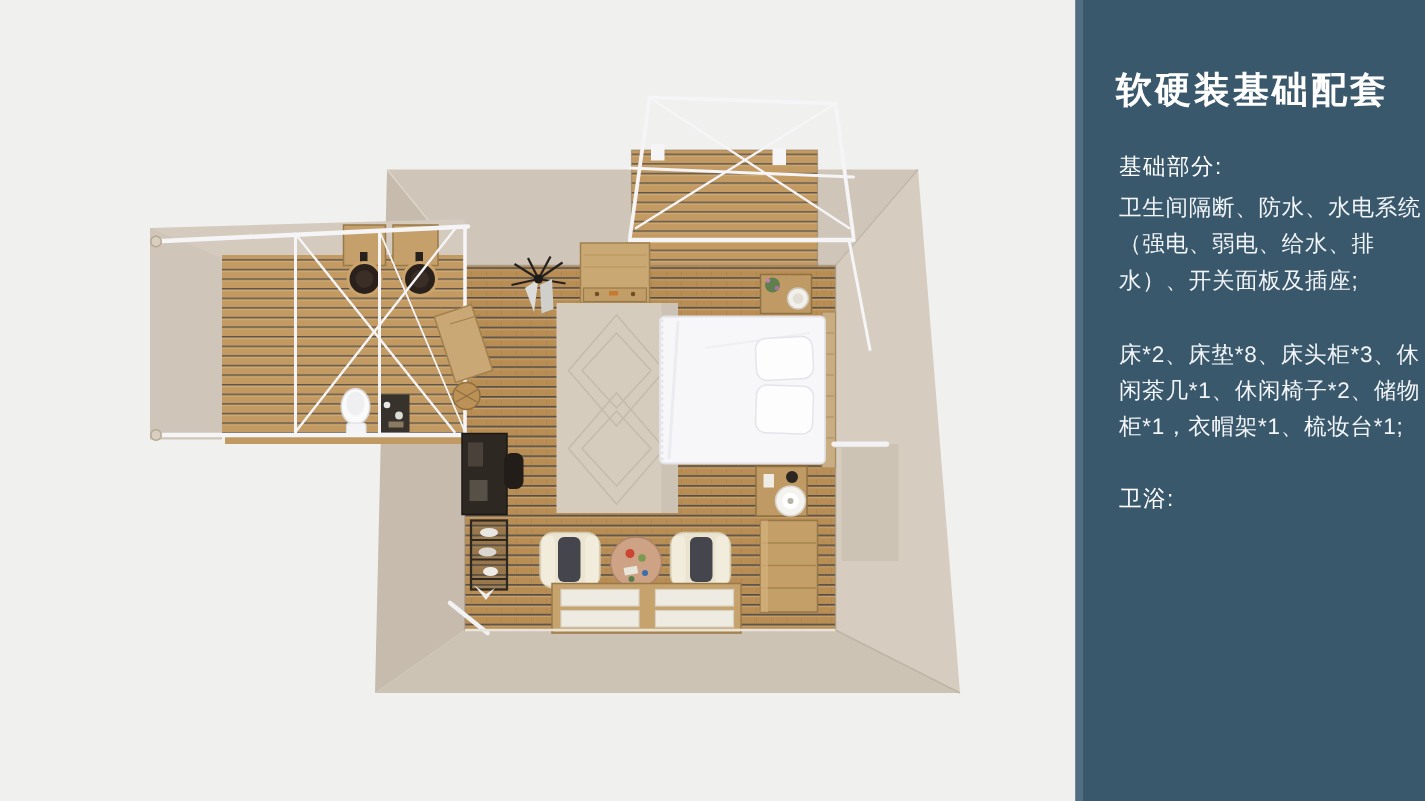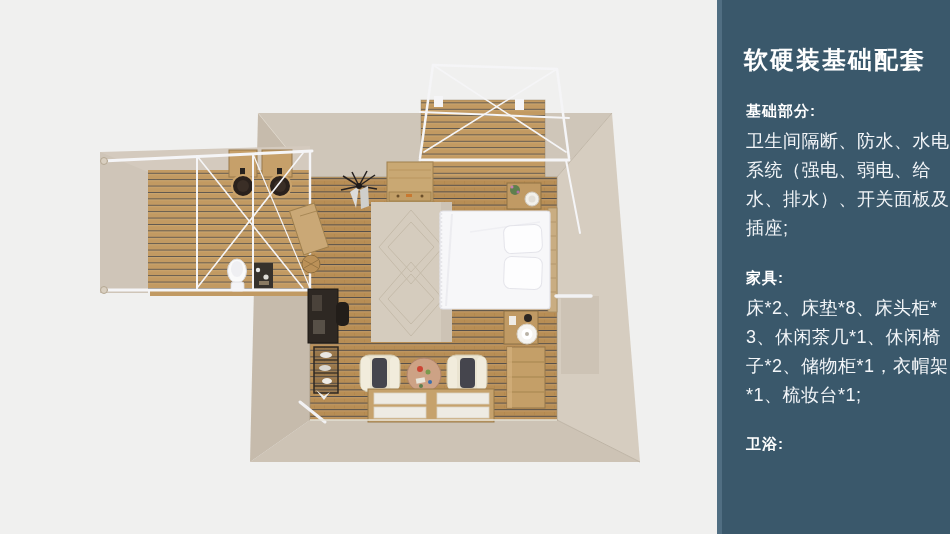--- a/index.html
+++ b/index.html
@@ -16,24 +16,24 @@
     background:#3a586b;color:#fff;box-sizing:border-box;
     border-left:5px solid #506e82;
     padding:44px 0 0 22px;
   }
   .panel-title{
     font-size:24px;font-weight:bold;letter-spacing:2px;
     color:#ffffff;margin:0 0 26px 0;white-space:nowrap;
   }
   .section{margin:0 0 25px 2px;}
   .section h3{
-    margin:0 0 6px 0;font-size:15px;font-weight:bold;color:#ffffff;letter-spacing:1px;
+    margin:0 0 6px 0;font-size:15px;font-weight:normal;color:#ffffff;letter-spacing:1px;
   }
   .section p{
-    margin:0;font-size:18px;line-height:1.62;color:#f2f5f8;letter-spacing:0.5px;
+    margin:0;font-size:15px;line-height:1.62;color:#f2f5f8;letter-spacing:0.5px;
     word-break:break-all;
   }
 </style>
 </head>
 <body>
 
 <div class="stage">
 
   <div class="plan-wrap">
   <svg width="717" height="534" viewBox="0 0 717 534" xmlns="http://www.w3.org/2000/svg">
@@ -279,21 +279,20 @@
 
   <aside class="panel">
     <h1 class="panel-title">软硬装基础配套</h1>
 
     <div class="section">
       <h3>基础部分:</h3>
       <p>卫生间隔断、防水、水电系统（强电、弱电、给水、排水）、开关面板及插座;</p>
     </div>
 
     <div class="section">
-      <h3>家具:</h3>
       <p>床*2、床垫*8、床头柜*3、休闲茶几*1、休闲椅子*2、储物柜*1，衣帽架*1、梳妆台*1;</p>
     </div>
 
     <div class="section">
     </div>
 
     <div class="section">
       <h3>卫浴:</h3>
     </div>
 

